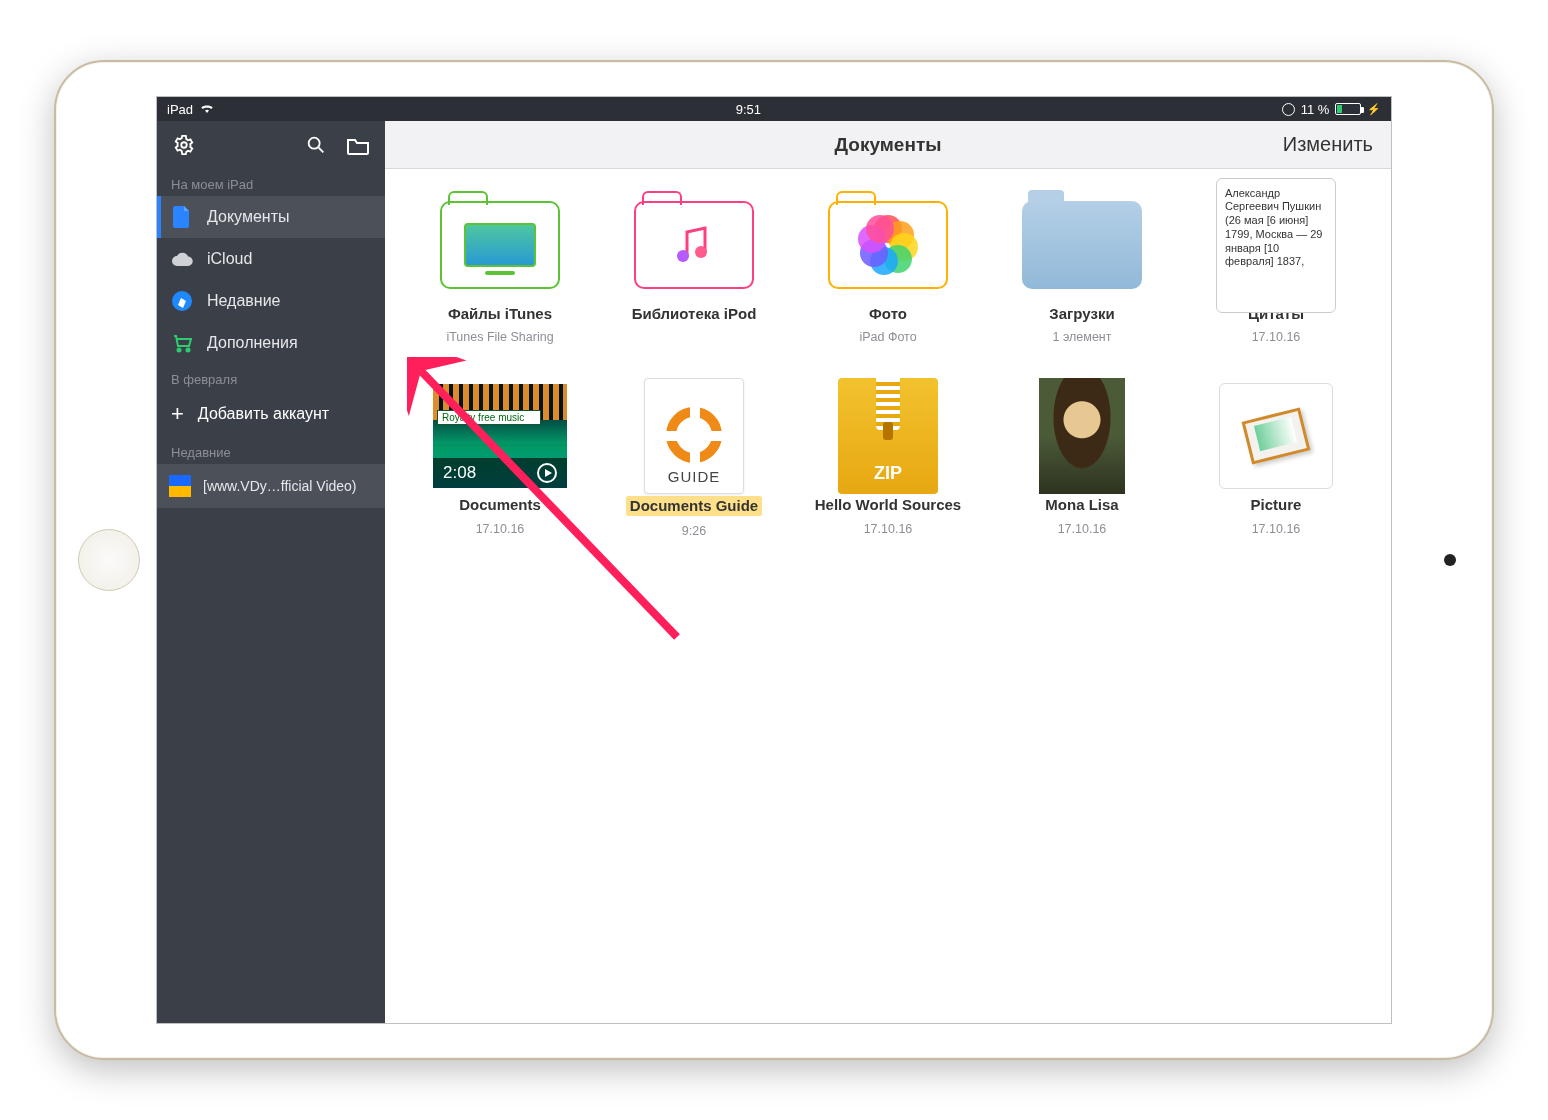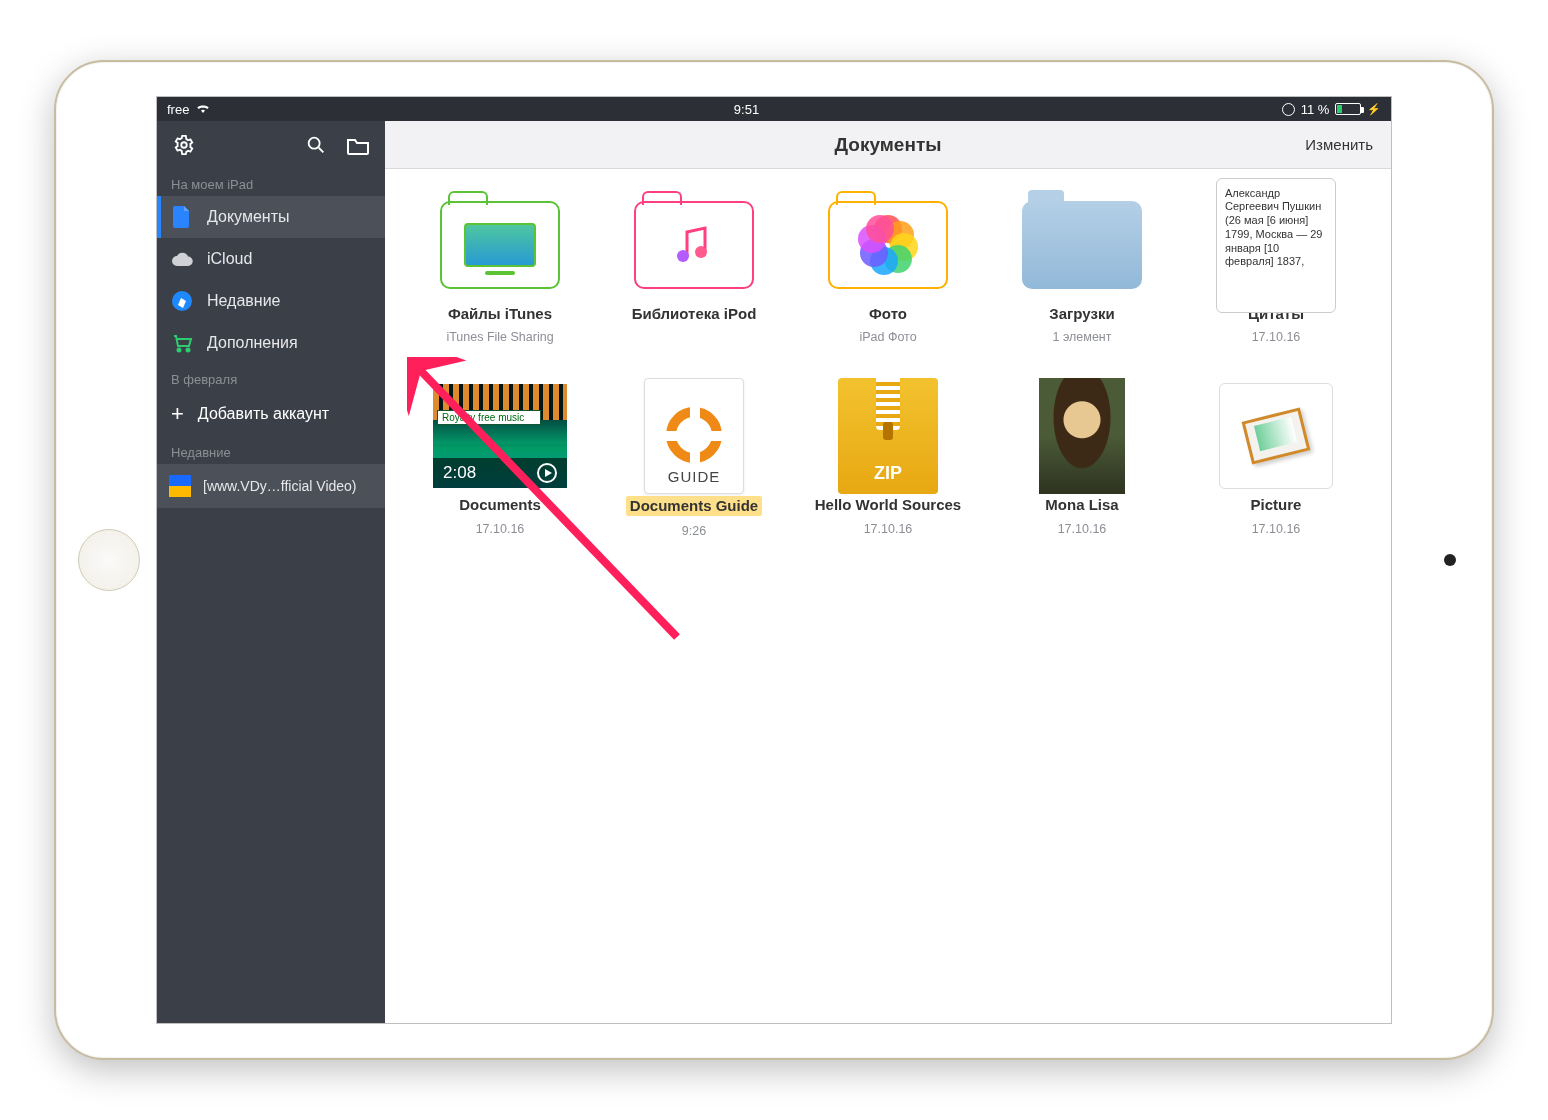--- a/index.html
+++ b/index.html
@@ -58,21 +58,21 @@
   .side-icon { width:22px; height:22px; display:flex; align-items:center; justify-content:center; }
   .add-row { display:flex; align-items:center; gap:14px; height:46px; padding:0 14px; color:#fff; font-size:16px; }
   .plus-icon { font-size:22px; font-weight:200; }
   .recent-item { display:flex; align-items:center; gap:12px; height:44px; padding:0 12px; color:#e6e7ea; font-size:14px; background:#4c5059; }
   .recent-thumb { width:22px; height:22px; background: linear-gradient(180deg,#1969ff 0 50%,#ffba00 50% 100%); }
 
   
   .main { flex:1; display:flex; flex-direction:column; background:#fff; }
   .main-header { height:48px; background:#f2f2f4; border-bottom:1px solid #d9d9dc; display:flex; align-items:center; justify-content:center; position:relative; }
   .main-title { font-size:19px; font-weight:600; color:#333; }
-  .edit-btn { position:absolute; right:18px; font-size:15px; color:#333; }
+  .edit-btn { position:absolute; right:18px; font-size:20px; color:#333; }
   .grid { padding:24px 30px; display:grid; grid-template-columns: repeat(5, 170px); gap:40px 24px; justify-content:space-between; }
   .tile { display:flex; flex-direction:column; align-items:center; gap:8px; }
   .thumb { width:134px; height:104px; display:flex; align-items:center; justify-content:center; position:relative; }
   .tile-title { font-size:15px; color:#333; font-weight:600; text-align:center; line-height:1.15; }
   .tile-title.hl { background:#ffe08a; padding:1px 4px; border-radius:2px; }
   .tile-sub { font-size:12.5px; color:#8d8f96; }
 
   
   .folder { width:120px; height:88px; border:2.5px solid; border-radius:10px; position:relative; display:flex; align-items:center; justify-content:center; }
   .folder::before { content:""; position:absolute; left:6px; top:-12px; width:36px; height:12px; border:2.5px solid; border-bottom:none; border-radius:6px 6px 0 0; border-color:inherit; }
@@ -126,21 +126,21 @@
 <body>
 
 <div class="ipad-frame">
   <div class="home-button"></div>
   <div class="camera"></div>
 
   <div class="screen">
 
     <div class="status-bar">
       <div class="status-left">
-        <span>free</span>
+        <span>iPad</span>
         <span class="wifi-icon">
           <svg width="16" height="12" viewBox="0 0 16 12">
               <path d="M8 11 6 8.6c1.2-1 2.8-1 4 0L8 11zm-4.3-4C5.5 5.4 10.5 5.4 12.3 7l1.4-1.6C11 3 5 3 2.3 5.4L3.7 7z" fill="#fff"></path>
             </svg>
         </span>
       </div>
       <div>9:51</div>
       <div class="status-right">
         <span class="lock-rot"></span>
         <span>11 %</span>

